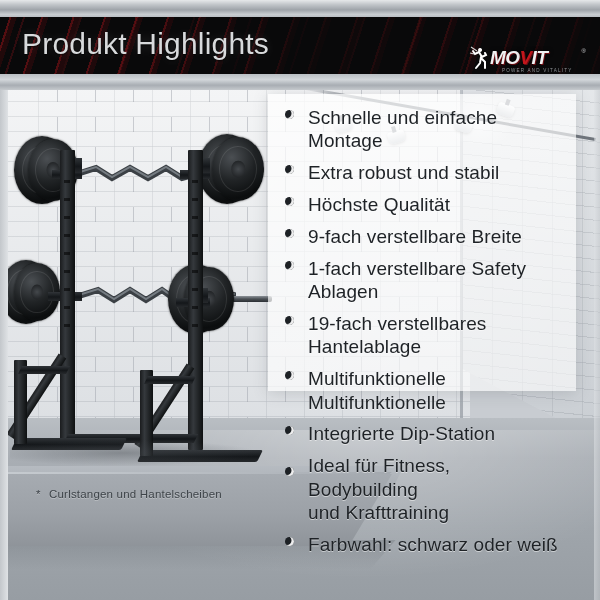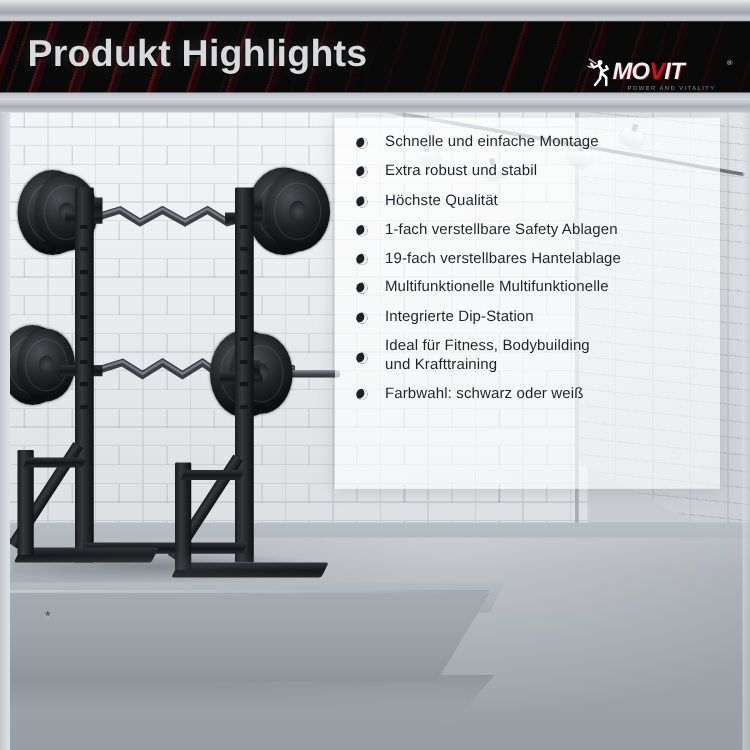--- a/index.html
+++ b/index.html
@@ -147,21 +147,21 @@
   
   .panel {
     position:absolute; left:268px; top:94px; width:308px; height:297px;
     background:linear-gradient(135deg, rgba(255,255,255,.74), rgba(255,255,255,.60));
     box-shadow:0 2px 14px rgba(90,96,102,.22);
     padding:12px 14px 10px 14px;
   }
   .features { list-style:none; }
   .feature {
     position:relative; padding-left:26px; margin-bottom:8.5px;
-    color:#1e2226; font-size:12px; line-height:1.23;
+    color:#1e2226; font-size:19px; line-height:1.23;
     letter-spacing:.1px;
     text-shadow:0 1px 0 rgba(255,255,255,.5);
   }
   .feature:last-child{ margin-bottom:0; }
   .feature .bullet {
     position:absolute; left:3px; top:4px; width:9px; height:9px; border-radius:50%;
     background:#1d2125;
     box-shadow:inset -2.5px -1px 0 0 rgba(255,255,255,.92);
   }
   .feature.two-line .bullet { top:13px; }
@@ -192,21 +192,21 @@
   .banner .streaks2 { position:absolute; inset:0; opacity:.55;
     background:repeating-linear-gradient(108deg,
       rgba(210,30,38,0) 0px, rgba(210,30,38,0) 22px,
       rgba(205,28,36,.42) 22px, rgba(205,28,36,.42) 24px,
       rgba(210,30,38,0) 24px, rgba(210,30,38,0) 54px);
     -webkit-mask-image:linear-gradient(100deg, rgba(0,0,0,.9) 0%, rgba(0,0,0,.1) 45%, rgba(0,0,0,.55) 72%, rgba(0,0,0,0) 100%);
     mask-image:linear-gradient(100deg, rgba(0,0,0,.9) 0%, rgba(0,0,0,.1) 45%, rgba(0,0,0,.55) 72%, rgba(0,0,0,0) 100%);
   }
   .banner-title {
     position:absolute; left:22px; top:10px;
-    font-size:30px; font-weight:bold; letter-spacing:.2px;
+    font-size:30px; font-weight:normal; letter-spacing:.2px;
     color:#d8dadc;
     text-shadow:0 1px 2px rgba(0,0,0,.85), 0 0 10px rgba(255,255,255,.14);
   }
   .logo { position:absolute; right:16px; top:28px; width:116px; height:32px; }
   .logo-word {
     position:absolute; left:22px; top:2px;
     font-size:19px; font-weight:bold; font-style:italic; letter-spacing:-.6px;
     color:#f0f1f2; text-shadow:1px 1px 0 #6c0d12, 0 0 4px rgba(0,0,0,.8);
   }
   .logo-word .v-red { color:#c4161c; }
@@ -336,36 +336,41 @@
 
     <div class="rack-shadow"></div>
 
     <div class="podium-shadow"></div>
     <div class="podium-top"></div>
     <div class="podium-edge"></div>
     <div class="podium-face"></div>
 
     <div class="footnote">
       <span class="fn-star">*</span>
+      <span class="fn-lines">Curlstangen und Hantelscheiben</span>
     </div>
   </div>
 
   <div class="panel">
     <ul class="features">
       <li class="feature">
         <span class="bullet"></span>
         <span class="ln">Schnelle und einfache Montage</span>
       </li>
       <li class="feature">
         <span class="bullet"></span>
         <span class="ln">Extra robust und stabil</span>
       </li>
       <li class="feature">
         <span class="bullet"></span>
         <span class="ln">Höchste Qualität</span>
+      </li>
+      <li class="feature">
+        <span class="bullet"></span>
+        <span class="ln">9-fach verstellbare Breite</span>
       </li>
       <li class="feature">
         <span class="bullet"></span>
         <span class="ln">1-fach verstellbare Safety Ablagen</span>
       </li>
       <li class="feature">
         <span class="bullet"></span>
         <span class="ln">19-fach verstellbares Hantelablage</span>
       </li>
       <li class="feature">

